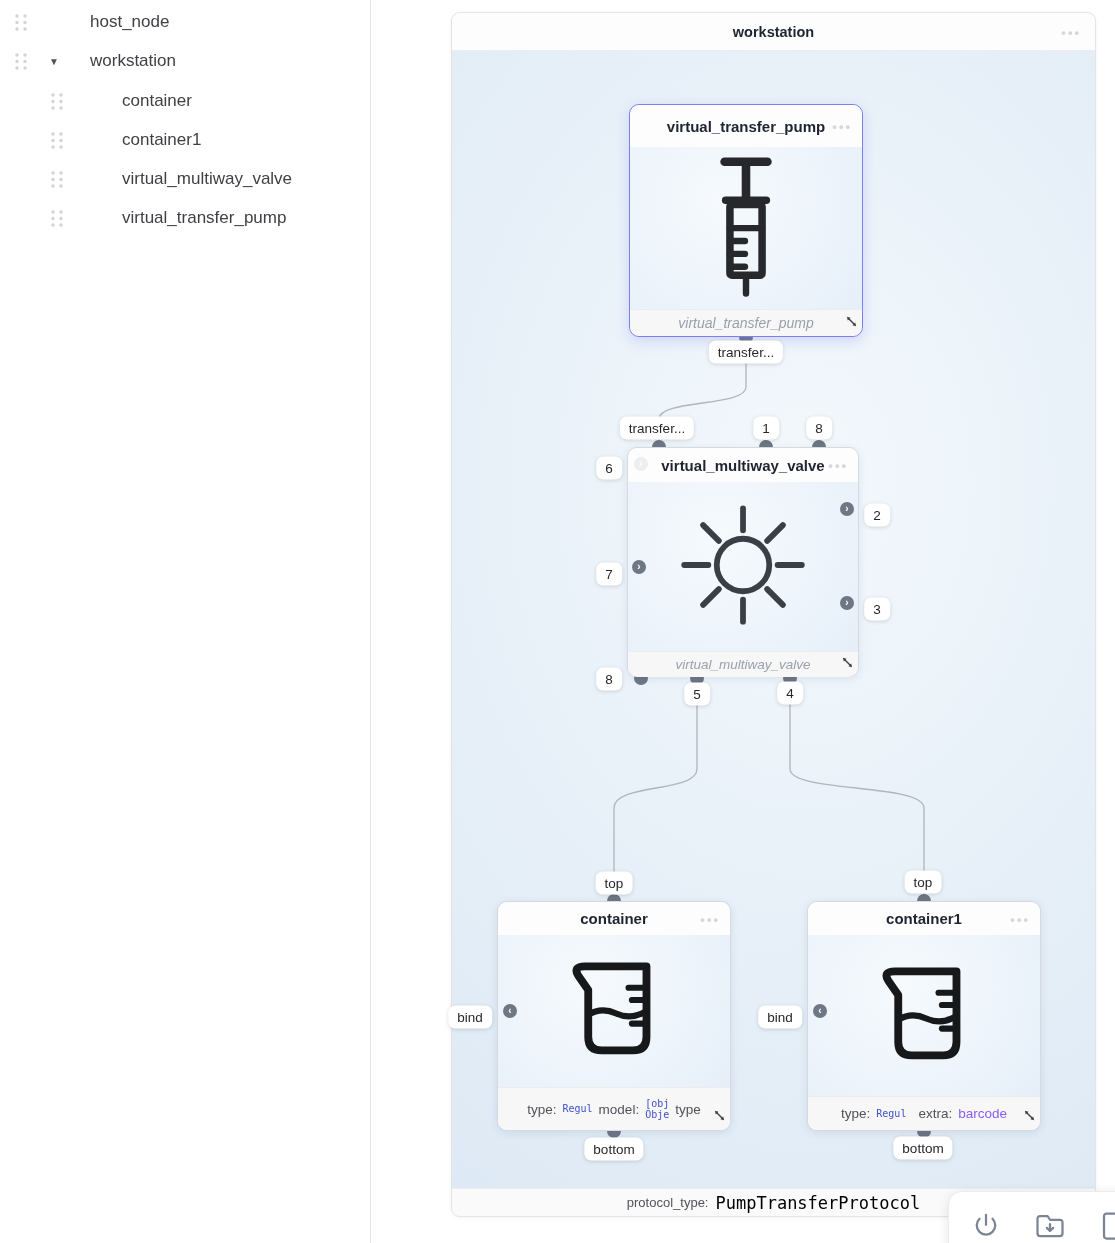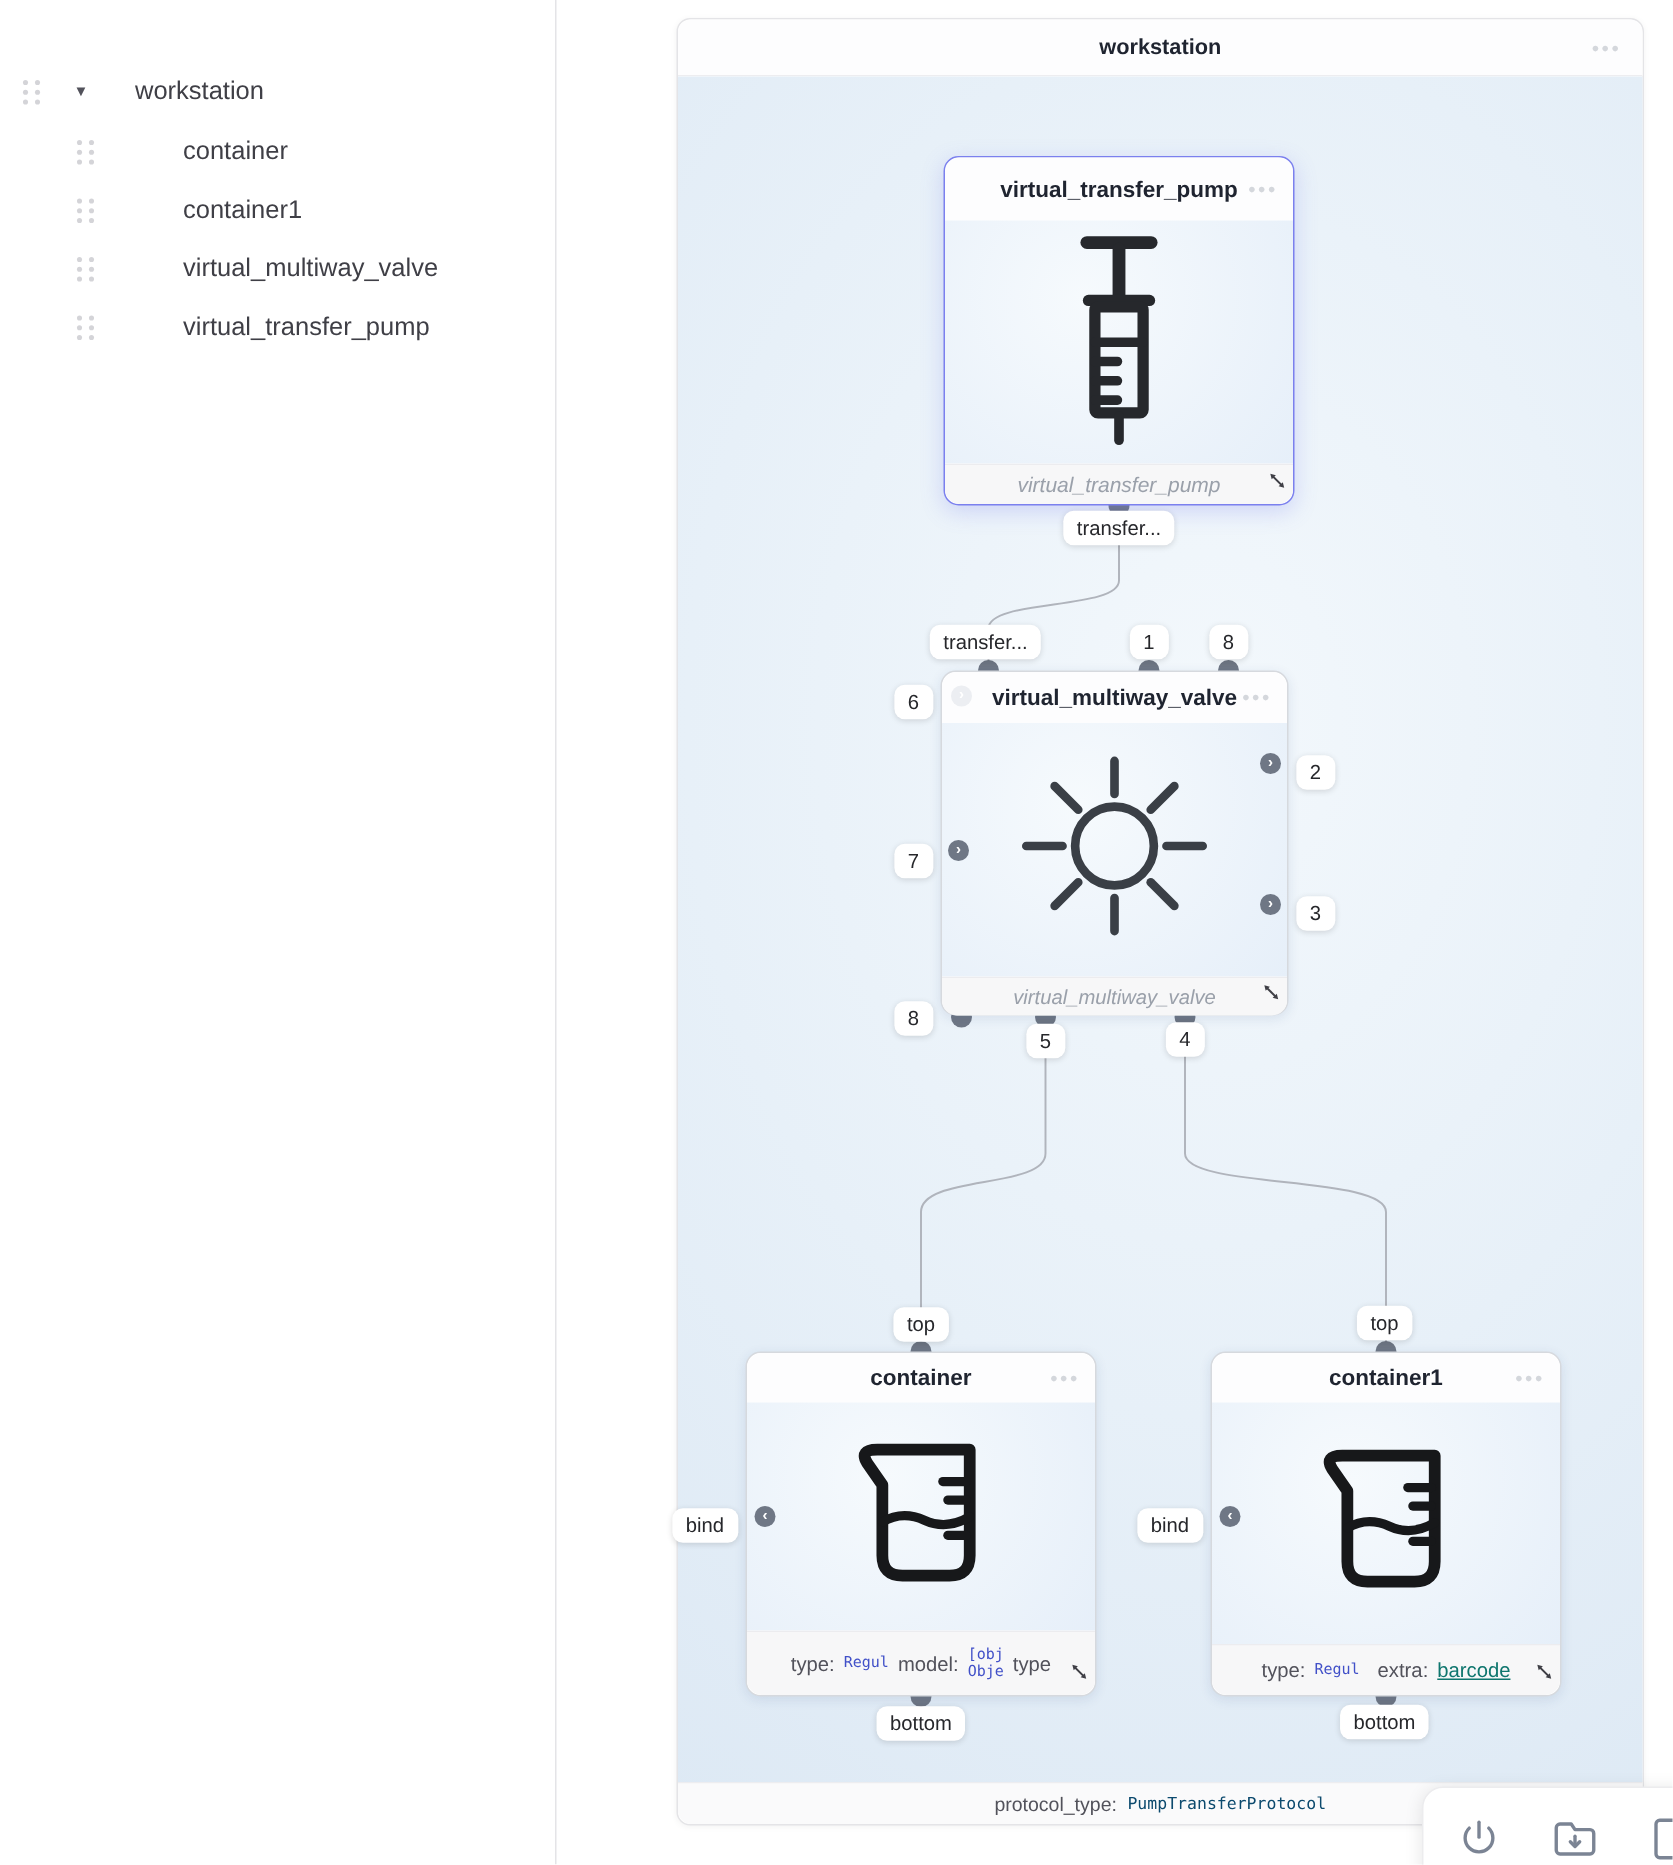--- a/index.html
+++ b/index.html
@@ -42,21 +42,21 @@
     position:absolute; right:14px; top:50%; transform:translateY(-50%);
     color:#d4d7dc; font-size:13px; letter-spacing:2px; font-weight:700; cursor:pointer;
   }
   .panel-footer {
     position:absolute; left:0; bottom:0; right:0; height:28px;
     background:#fafafb; border-top:1px solid #ededf0;
     border-radius:0 0 9px 9px;
     display:flex; align-items:center; justify-content:center; gap:7px;
   }
   .proto-label { font-size:13px; color:#52525b; }
-  .mono-blue { font-family:"DejaVu Sans Mono", monospace; color:#0c4a6e; font-size:11px; }
+  .mono-blue { font-family:"DejaVu Sans Mono", monospace; color:#000000; font-size:17px; }
   .canvas {
     position:absolute; left:0; top:38px; right:0; bottom:28px;
     background:radial-gradient(120% 90% at 55% 38%, #f3f8fc 0%, #e7f0f8 45%, #d9e6f3 100%);
   }
 
   
   .edges { position:absolute; left:0; top:0; width:645px; height:1205px; z-index:1; pointer-events:none; }
 
   
   .node {
@@ -108,20 +108,35 @@
   }
   .tool-btn { width:30px; height:30px; cursor:pointer; flex:none; }
 
   svg.icon-stroke { stroke:#7b8494; fill:none; stroke-width:1.8; stroke-linecap:round; stroke-linejoin:round; }
 </style>
 </head>
 <body>
 
 <div class="sidebar">
 
+  <div class="tree-row" style="top:5px;">
+    <span class="drag-handle" style="left:14px;">
+      <svg width="15" height="19" viewBox="0 0 15 19">
+          <g fill="#d4d4d8">
+            <circle cx="3" cy="3" r="1.7"></circle>
+            <circle cx="11" cy="3" r="1.7"></circle>
+            <circle cx="3" cy="9.5" r="1.7"></circle>
+            <circle cx="11" cy="9.5" r="1.7"></circle>
+            <circle cx="3" cy="16" r="1.7"></circle>
+            <circle cx="11" cy="16" r="1.7"></circle>
+          </g>
+        </svg>
+    </span>
+    <span class="tree-label" style="margin-left:90px;">host_node</span>
+  </div>
 
   <div class="tree-row" style="top:44px;">
     <span class="drag-handle" style="left:14px;">
       <svg width="15" height="19" viewBox="0 0 15 19">
           <g fill="#d4d4d8">
             <circle cx="3" cy="3" r="1.7"></circle>
             <circle cx="11" cy="3" r="1.7"></circle>
             <circle cx="3" cy="9.5" r="1.7"></circle>
             <circle cx="11" cy="9.5" r="1.7"></circle>
             <circle cx="3" cy="16" r="1.7"></circle>
@@ -334,21 +349,21 @@
           <path d="M 63 31 H 77" stroke-width="5.5"></path>
           <path d="M 66 42 H 77" stroke-width="5.5"></path>
           <path d="M 66 63 H 77" stroke-width="5.5"></path>
         </svg>
       </span>
     </div>
     <div class="node-footer" style="height:34px;">
       <span class="field-label">type:</span>
       <span class="field-value">Regul</span>
       <span class="field-label" style="margin-left:6px;">extra:</span>
-      <span class="field-label" style="color:#0f766e;text-decoration:underline;">barcode</span>
+      <span class="field-label" style="color:#8b5cf6;">barcode</span>
       <span class="resize-handle">
         <svg width="13" height="13" viewBox="0 0 14 14" stroke="#3f3f46" stroke-width="1.5" fill="#3f3f46">
             <line x1="3.5" y1="3.5" x2="10.5" y2="10.5"></line>
             <path d="M2 2 L6 3 L3 6 Z" stroke="none"></path>
             <path d="M12 12 L8 11 L11 8 Z" stroke="none"></path>
           </svg>
       </span>
     </div>
   </div>
 

